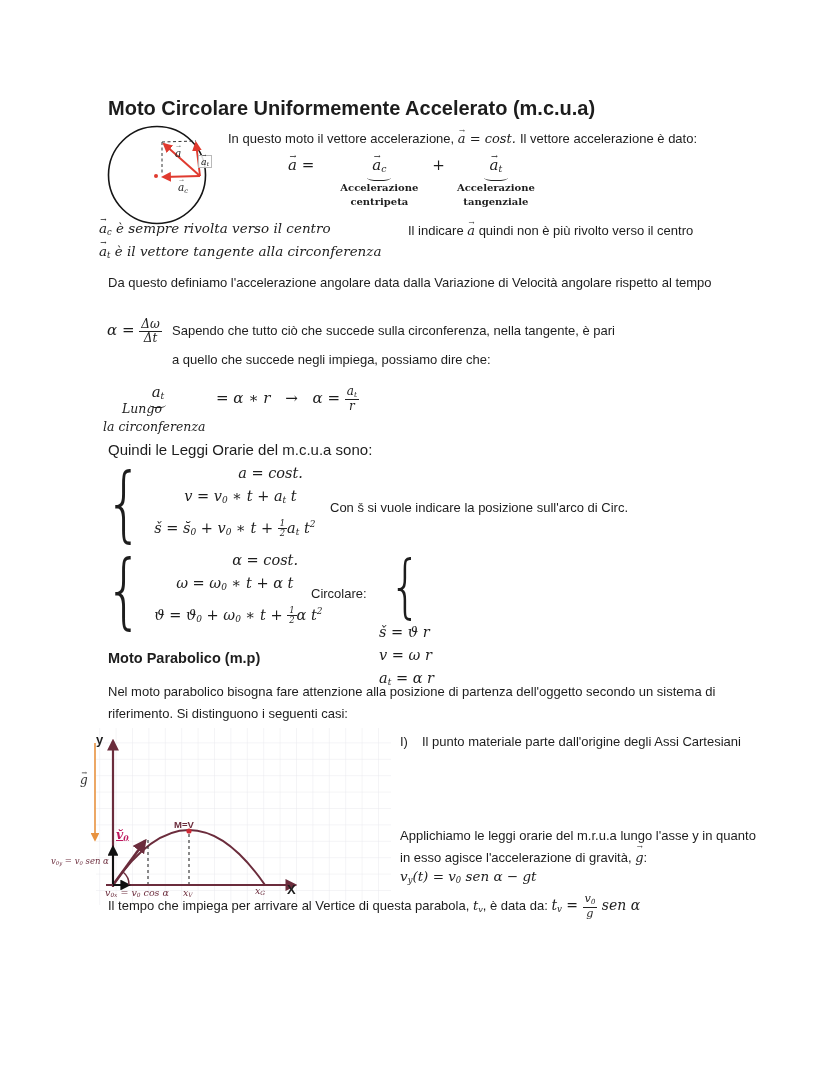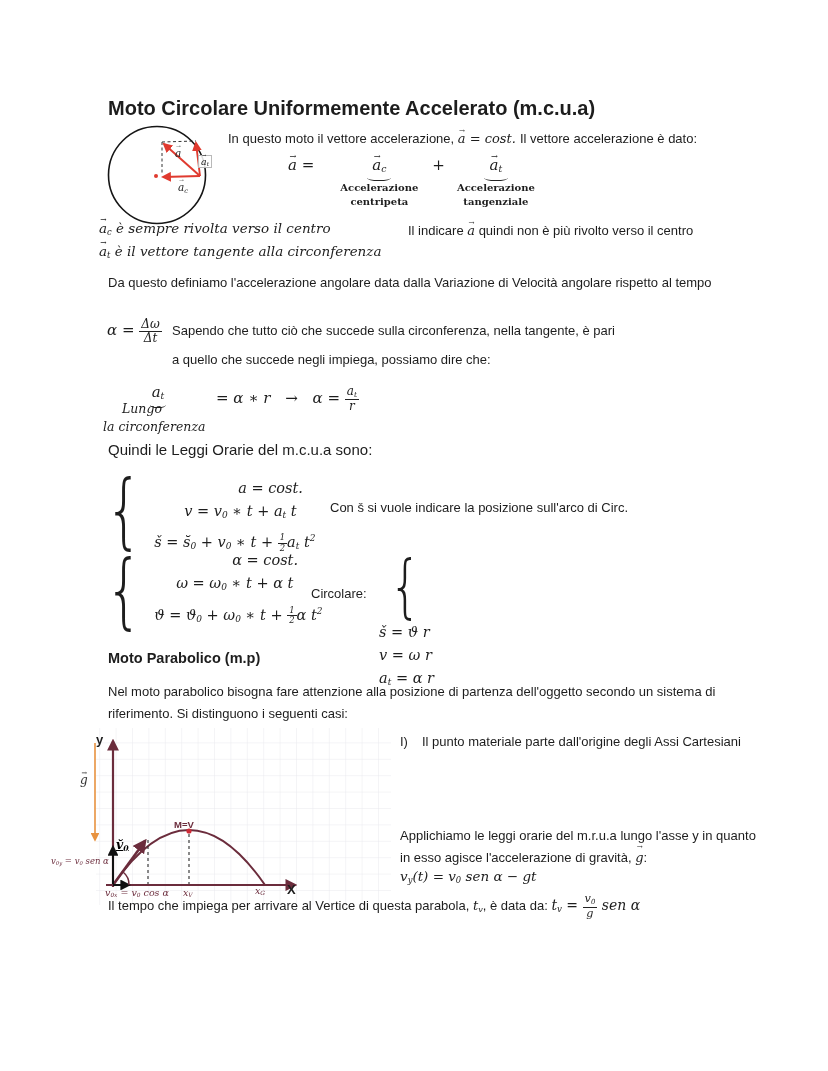--- a/index.html
+++ b/index.html
@@ -120,21 +120,21 @@
     <span>= α ∗ r</span>
     <span style="margin:0 10px;">→</span>
     <span>α =</span>
     <span class="frac"><span class="fn"><span>a</span><sub>t</sub></span><span class="fd">r</span></span>
   </div>
 
   <div class="abs nw" style="left:108px;top:441px;font-size:15px;">Quindi le Leggi Orarie del m.c.u.a sono:</div>
 
   <div class="abs system" style="left:98px;top:462px;">
     <span class="bbrace" style="font-size:82px;"></span>
-    <span class="syslines m" style="margin-left:4px;margin-top:15px;">
+    <span class="syslines m" style="margin-left:4px;">
       <span class="sysline" style="margin-left:84px;">a = cost.</span>
       <span class="sysline" style="margin-left:30px;"><span>v = v</span><sub>0</sub><span> ∗ t + a</span><sub>t</sub><span> t</span></span>
       <span class="sysline"><span>š = s̆</span><sub>0</sub><span> + v</span><sub>0</sub><span> ∗ t + </span><span class="frac half"><span class="fn">1</span><span class="fd">2</span></span><span>a</span><sub>t</sub><span> t</span><sup>2</sup></span>
     </span>
   </div>
   <div class="abs nw" style="left:330px;top:500px;">Con š si vuole indicare la posizione sull'arco di Circ.</div>
 
   <div class="abs system" style="left:98px;top:549px;">
     <span class="bbrace" style="font-size:82px;"></span>
     <span class="syslines m" style="margin-left:4px;">
@@ -186,21 +186,21 @@
       <path d="M63 159 L95 115" stroke="#6b2c3c" stroke-width="2.6" marker-end="url(#mM)"></path>
       <path d="M63 158 L63 121" stroke="#111" stroke-width="2" marker-end="url(#mK)"></path>
       <path d="M63 159 L79 159" stroke="#111" stroke-width="2" marker-end="url(#mK)"></path>
       <path d="M79 159 A16 16 0 0 0 73 146" fill="none" stroke="#6b2c3c" stroke-width="1.5"></path>
       <circle cx="139" cy="105" r="2.6" fill="#cf2b36"></circle>
     </svg>
     <span class="graph-label b" style="left:46px;top:6px;font-size:13px;">y</span>
     <span class="graph-label b" style="left:237px;top:156px;font-size:13px;">X</span>
     <span class="graph-label m" style="left:30px;top:47px;font-size:12px;color:#333;"><span class="vec">g</span></span>
     <span class="graph-label m" style="left:1px;top:130px;font-size:8.5px;color:#6b2c3c;"><span>v</span><sub>0y</sub><span> = v</span><sub>0</sub><span> sen α</span></span>
-    <span class="graph-label m b" style="left:66px;top:111px;font-size:12.5px;color:#000000;text-decoration:underline;"><span>v̆</span><sub>0</sub></span>
+    <span class="graph-label m b" style="left:66px;top:101px;font-size:12.5px;color:#be185d;text-decoration:underline;"><span>v̆</span><sub>0</sub></span>
     <span class="graph-label b" style="left:124px;top:93px;font-size:9.5px;color:#6b2c3c;">M=V</span>
     <span class="graph-label m" style="left:55px;top:161px;font-size:9.5px;color:#6b2c3c;"><span>v</span><sub>0x</sub><span> = v</span><sub>0</sub><span> cos α</span></span>
     <span class="graph-label m" style="left:133px;top:161px;font-size:9.5px;color:#6b2c3c;"><span>x</span><sub>V</sub></span>
     <span class="graph-label m" style="left:205px;top:159px;font-size:9.5px;color:#6b2c3c;"><span>x</span><sub>G</sub></span>
   </div>
 
   <div class="abs" style="left:400px;top:731px;width:342px;line-height:21.5px;">
     <span>I)</span><span style="padding-left:14px;">Il punto materiale parte dall'origine degli Assi Cartesiani</span>
   </div>
   <div class="abs" style="left:400px;top:825px;width:356px;line-height:21.5px;">

